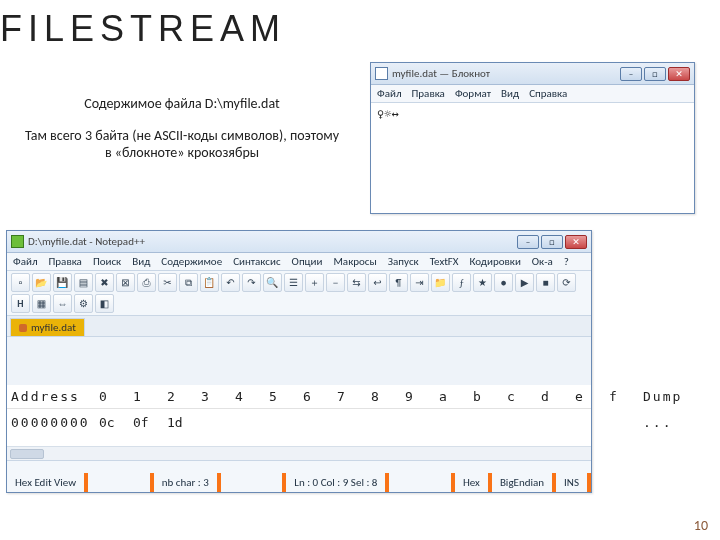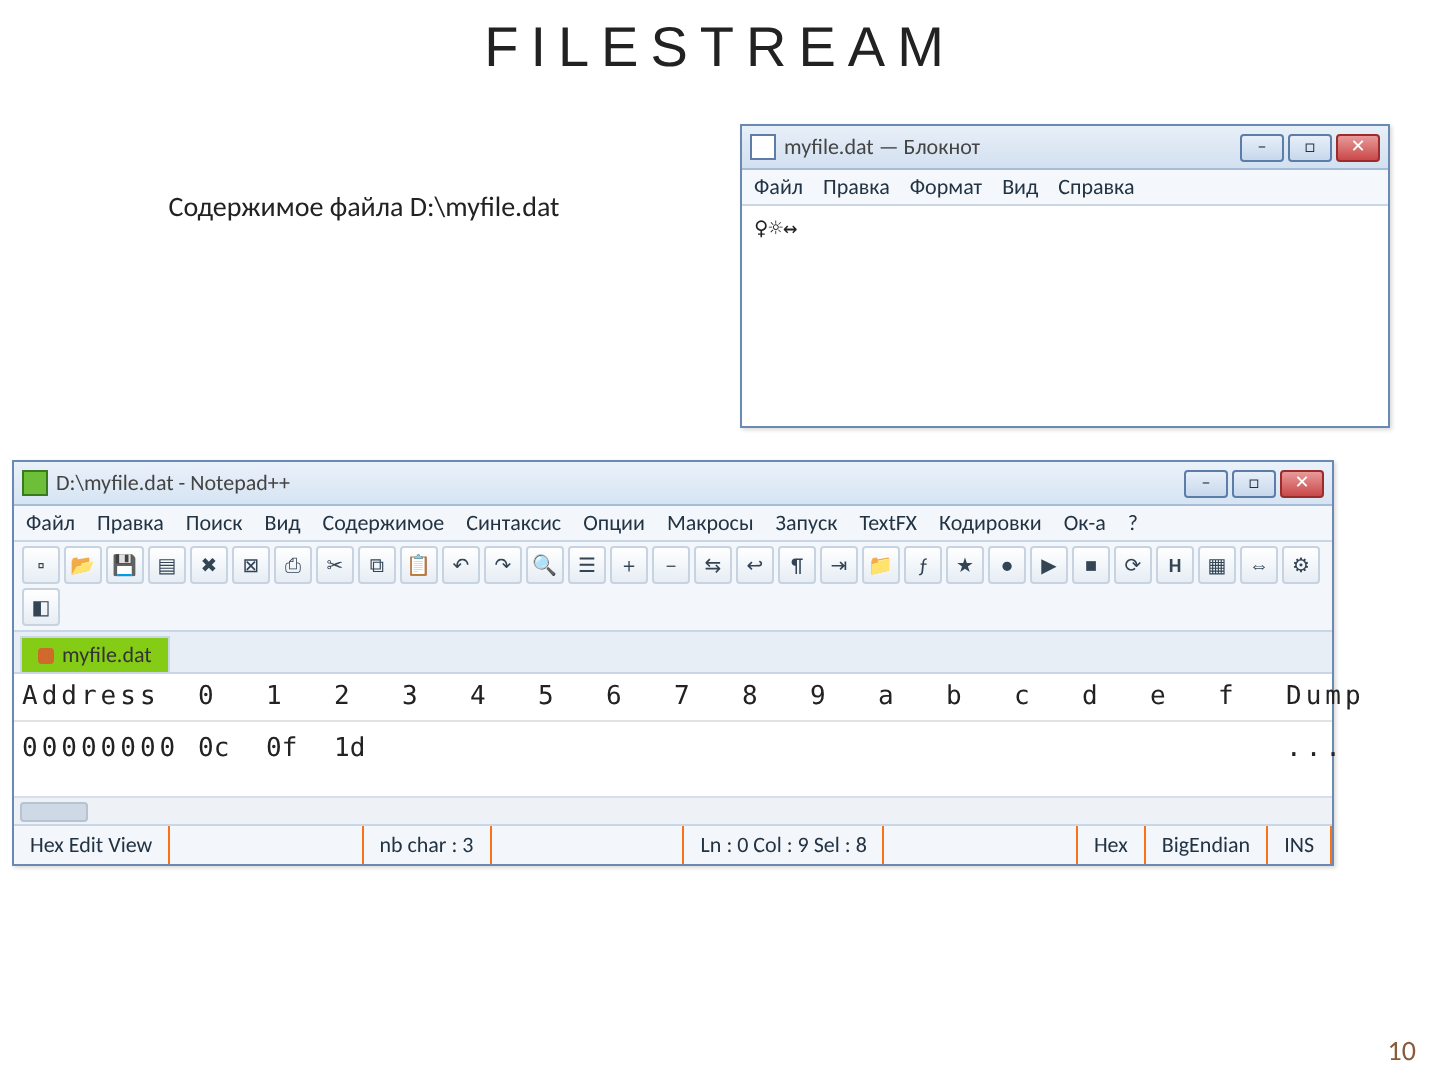--- a/index.html
+++ b/index.html
@@ -8,23 +8,22 @@
     font-family: Calibri, Arial, sans-serif;
     font-size: 11px;
     background: #fff;
     width: 720px;
     height: 540px;
     position: relative;
     overflow: hidden;
   }
   .page-title {
     font-family: Impact, "Arial Black", sans-serif;
-    font-size: 28px;
+    font-size: 36px;
     letter-spacing: 6px;
-    text-align: center;
     color: #222;
     margin-top: 8px;
     text-transform: uppercase;
   }
   .desc-block {
     position: absolute;
     left: 22px;
     top: 95px;
     width: 320px;
     color: #222;
@@ -80,21 +79,21 @@
     font-family: Consolas, monospace;
     font-size: 12px;
     color: #222;
   }
 
   
   .npp {
     position: absolute;
     left: 6px;
     top: 230px;
-    width: 661px;
+    width: 586px;
     border: 1px solid #6a8ab4;
     background: #eef3f9;
     box-shadow: 1px 1px 2px rgba(0,0,0,.15);
   }
   .npp .titlebar { background: linear-gradient(#eaf1fa, #d6e4f3); }
   .npp-ico { width: 13px; height: 13px; background: #6dbf3a; border: 1px solid #3a7a1e; }
   .npp-menubar {
     display: flex; gap: 11px; padding: 2px 6px;
     background: #f3f7fb; border-bottom: 1px solid #c9d6e5;
     font-size: 11px; color: #234;
@@ -109,31 +108,32 @@
     background: linear-gradient(#fff, #e6edf5);
     border-radius: 2px;
     display: flex; align-items: center; justify-content: center;
     font-size: 10px; color: #345;
   }
   .tabrow {
     display: flex; background: #e8eef5; border-bottom: 1px solid #c9d6e5;
     padding-top: 2px;
   }
   .filetab {
-    background: #84cc16; border: 1px solid #c9d6e5; border-bottom: none;
+    background: #eab308; border: 1px solid #c9d6e5; border-bottom: none;
     padding: 2px 8px; margin-left: 3px; font-size: 11px; color: #333;
     display: flex; align-items: center; gap: 4px;
   }
   .filetab .dot { width: 8px; height: 8px; background: #d06a2a; border-radius: 2px; }
 
   .hexarea {
     background: #fff;
     font-family: Consolas, monospace;
     font-size: 13px;
     color: #222;
+    margin-top: 48px;
   }
   .hexhead {
     display: grid;
     grid-template-columns: 88px repeat(16) 40px;
     grid-template-columns: 88px repeat(16, 34px) 40px;
     border-bottom: 1px solid #e2e2e2;
     letter-spacing: 2px;
     padding: 4px 0 4px 4px;
   }
   .hexrow {
@@ -149,36 +149,37 @@
     height: 14px; background: #eef2f7; border-top: 1px solid #d6dfe9;
     display: flex; align-items: center;
   }
   .scrollh .thumb { width: 34px; height: 10px; background: #cfd9e6; border: 1px solid #b6c3d3; border-radius: 2px; margin-left: 3px; }
 
   .statusbar {
     display: flex; gap: 0; background: #f3f7fb; border-top: 1px solid #c9d6e5;
     font-size: 11px; color: #234;
   }
   .statusbar div {
-    padding: 3px 8px; border-right: 1px solid #f97316;
+    padding: 3px 8px; border-right: 4px solid #f97316; margin-top: 12px;
   }
   .statusbar .flex { flex: 1; }
 
   .pagenum {
     position: absolute; right: 12px; bottom: 6px;
     color: #8b5a3a; font-size: 14px;
   }
 </style>
 </head>
 <body>
 
 <div class="page-title">FILESTREAM</div>
 
 <div class="desc-block">
   <p>Содержимое файла D:\myfile.dat</p>
+  <p>Там всего 3 байта (не ASCII-коды символов), поэтому в «блокноте» крокозябры</p>
 </div>
 
 <div class="notepad">
   <div class="titlebar">
     <div class="ico"></div>
     <div class="txt">myfile.dat — Блокнот</div>
     <div class="winbtns">
       <div class="winbtn">–</div>
       <div class="winbtn">□</div>
       <div class="winbtn close">✕</div>

